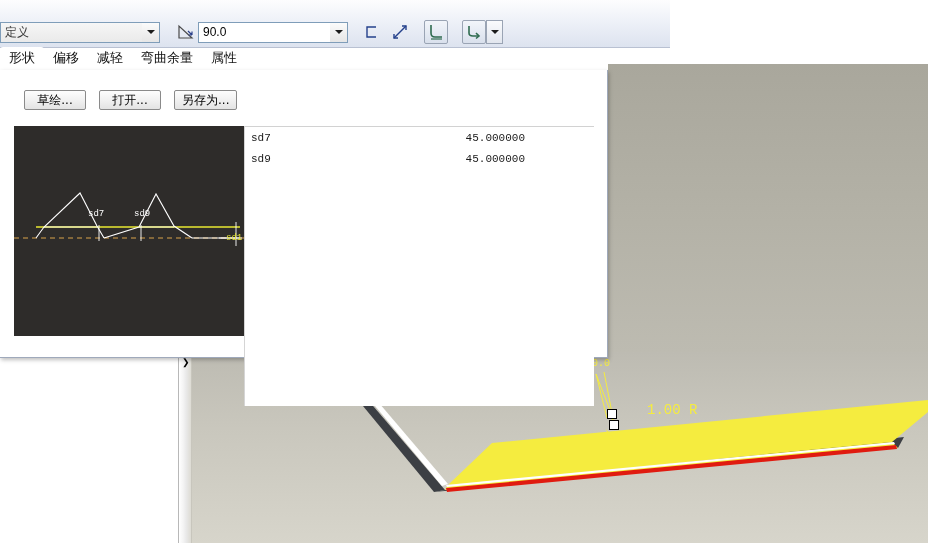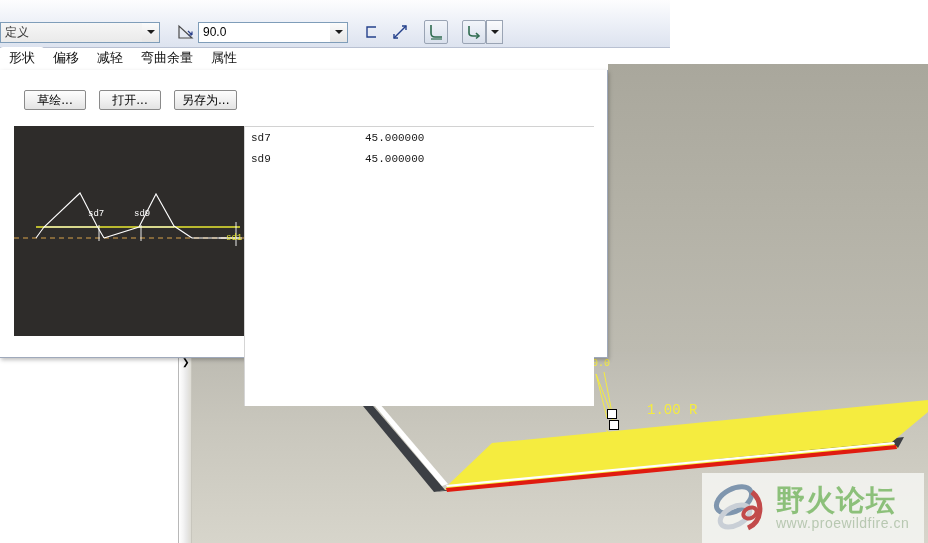--- a/index.html
+++ b/index.html
@@ -160,21 +160,21 @@
 
   .table {
     position: absolute; left: 244px; top: 56px; width: 350px; height: 280px;
     background: #ffffff;
     border-top: 1px solid #d2d2d2;
     border-left: 1px solid #d2d2d2;
   }
   .trow { height: 21px; display: flex; align-items: center; font-size: 11px; color: #1a1a1a;
           font-family: "Liberation Mono", monospace; }
   .tc-name { width: 120px; padding-left: 6px; }
-  .tc-val  { width: 160px; }
+  .tc-val  { width: 160px; text-align: right; }
 
   .vline { position: absolute; left: 244px; top: 56px; width: 1px; height: 280px; background: #d5d5d5; }
 </style>
 </head>
 <body>
 
 <div id="root">
 
   <div class="app-bg"></div>
 
@@ -227,32 +227,20 @@
 
     
     <div style="position:absolute;left:415px;top:57px;width:10px;height:10px;background:#ffffff;border:1px solid #000;"></div>
     <div style="position:absolute;left:417px;top:68px;width:10px;height:10px;background:#ffffff;border:1px solid #000;"></div>
     
     <svg width="16" height="16" style="position:absolute;left:412px;top:75px">
       <path d="M 2 2 L 10 12 L 5 11 Z" fill="#f5ec3f"></path>
     </svg>
 
     
-    <div class="watermark">
-      <svg width="64" height="56" viewBox="0 0 64 56">
-        <ellipse cx="26" cy="20" rx="19" ry="11" transform="rotate(-28 26 20)" fill="none" stroke="#7f96ae" stroke-width="5"></ellipse>
-        <ellipse cx="27" cy="36" rx="16" ry="9" transform="rotate(-28 27 36)" fill="none" stroke="#c9cfd6" stroke-width="5"></ellipse>
-        <path d="M 44 12 C 56 22 54 42 40 48" fill="none" stroke="#c24a4a" stroke-width="5"></path>
-        <ellipse cx="42" cy="33" rx="7" ry="5" transform="rotate(-28 42 33)" fill="none" stroke="#c24a4a" stroke-width="4"></ellipse>
-      </svg>
-      <div class="wm-text">
-        <div class="wm-cn">野火论坛</div>
-        <div class="wm-url">www.proewildfire.cn</div>
-      </div>
-    </div>
   </div>
 
   <div class="dash">
     <div class="dash-row" style="left:6px;">
 
       <div class="combo disabled" style="width:160px;margin-left:-6px;">
         <span>定义</span>
         <span class="combo-arrow">
             <i class="tri-down"></i>
           </span>

